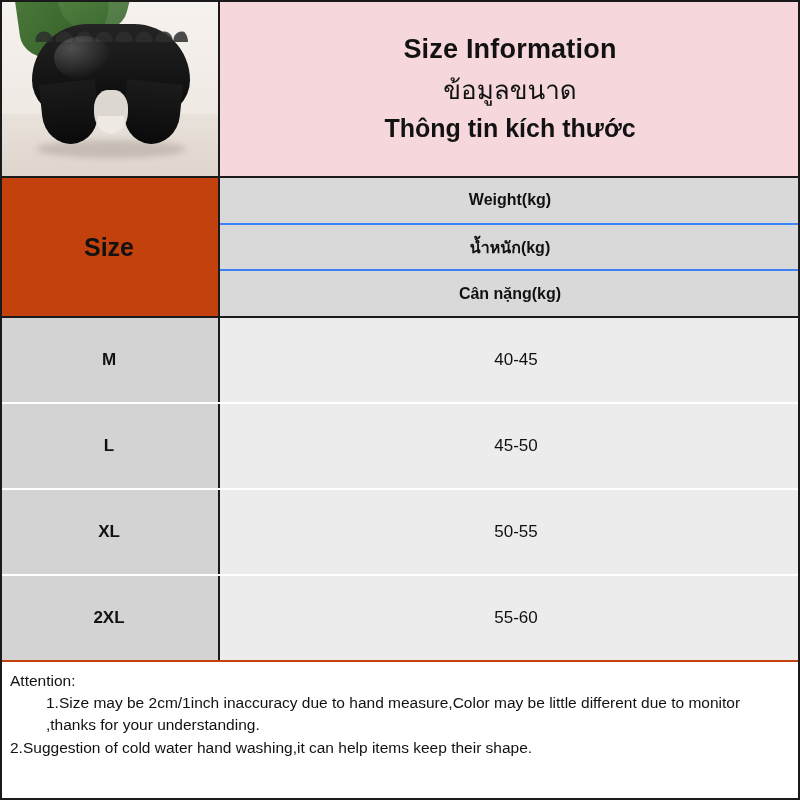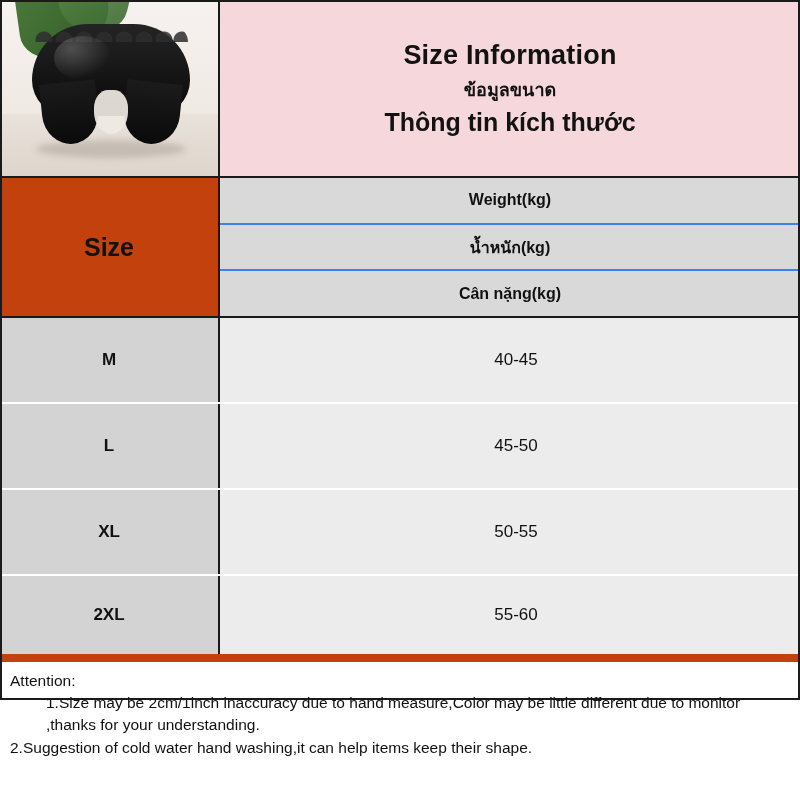--- a/index.html
+++ b/index.html
@@ -11,21 +11,21 @@
     height: 800px;
     background: #ffffff;
     font-family: "Liberation Sans", sans-serif;
     color: #111111;
     overflow: hidden;
   }
 
   .sheet {
     position: relative;
     width: 800px;
-    height: 700px;
+    height: 800px;
     box-sizing: border-box;
     background: #ffffff;
   }
 
   
   .top-band {
     display: flex;
     width: 800px;
     height: 178px;
     box-sizing: border-box;
@@ -165,22 +165,22 @@
     gap: 4px;
     padding: 6px 10px;
   }
   .title-en {
     font-size: 27px;
     font-weight: bold;
     color: #121212;
     letter-spacing: .2px;
   }
   .title-th {
-    font-size: 18px;
-    font-weight: bold;
+    font-size: 26px;
+    font-weight: normal;
     color: #121212;
   }
   .title-vi {
     font-size: 25px;
     font-weight: bold;
     color: #121212;
   }
   .row {
     display: flex;
     width: 100%;
@@ -237,21 +237,21 @@
   .data-row .cell-size {
     background: #d3d3d3;
     font-size: 17px;
   }
   .data-row .cell-weight {
     background: #ececec;
     font-size: 17px;
     padding-left: 12px;
   }
   .table-bottom-border {
-    border-bottom: 8px solid #c2410c;
+    border-bottom: 2px solid #c2410c;
   }
 
   
   .attention {
     box-sizing: border-box;
     padding: 8px 10px 10px 10px;
     background: #ffffff;
   }
   .attention .line {
     font-size: 15.5px;

